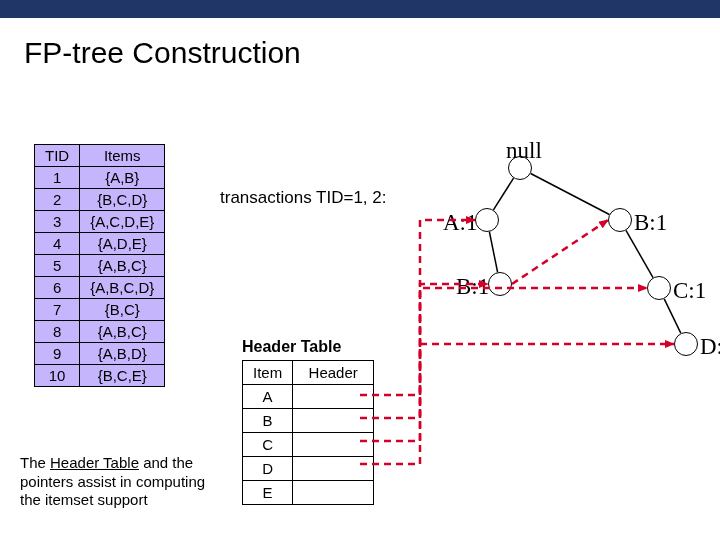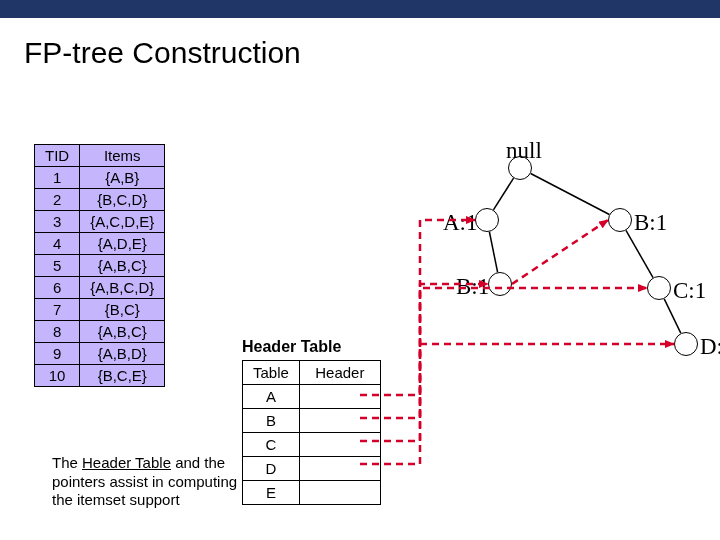--- a/index.html
+++ b/index.html
@@ -72,21 +72,20 @@
     height: 19px;
   }
   .ht-table td.ptr { min-width: 60px; }
   .footnote {
     position: absolute;
     left: 20px;
     bottom: 30px;
     width: 200px;
     font-size: 15px;
     line-height: 1.25;
-    margin-left: 32px;
   }
   .footnote .ul { text-decoration: underline; }
   
   .node-circle {
     position: absolute;
     width: 24px; height: 24px;
     border: 1px solid #000;
     border-radius: 50%;
     background: #fff;
     box-sizing: border-box;
@@ -156,27 +155,28 @@
       </tr>
       <tr>
         <td>10</td>
         <td>{B,C,E}</td>
       </tr>
     </tbody>
 </table>
 
 <div class="caption">
   <br>
+  <span>transactions TID=1, 2:</span>
 </div>
 
 <div class="ht-title">Header Table</div>
 <table class="ht-table">
   <thead>
     <tr>
-      <th>Table</th>
+      <th>Item</th>
       <th>Header</th>
     </tr>
   </thead>
   <tbody id="ht-body">
       <tr>
         <td>A</td>
         <td class="ptr"></td>
       </tr>
       <tr>
         <td>B</td>

